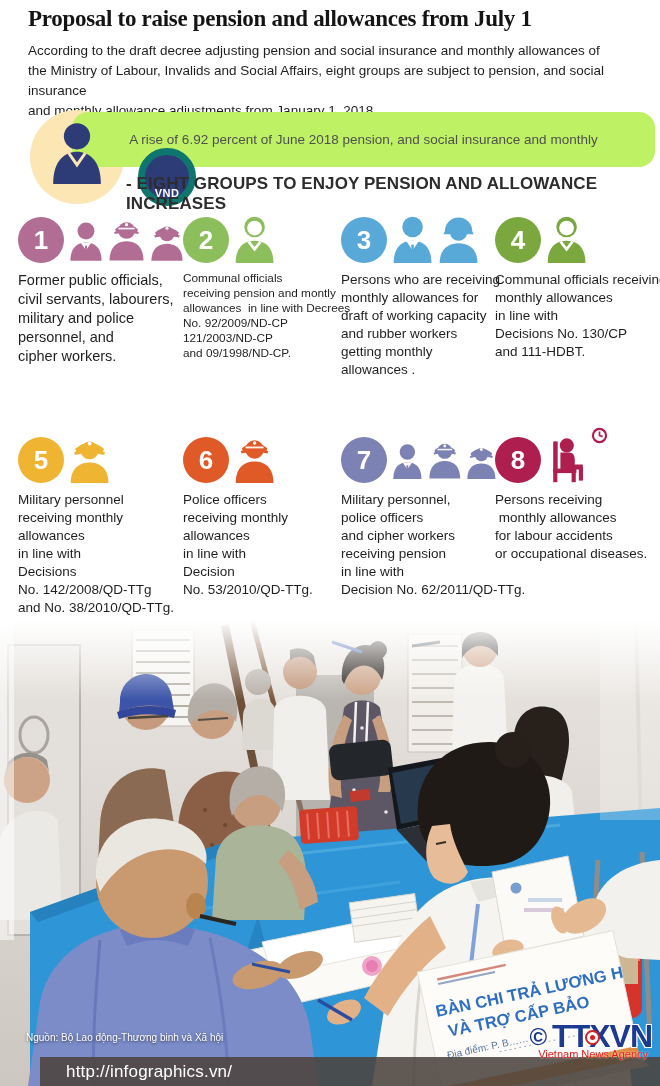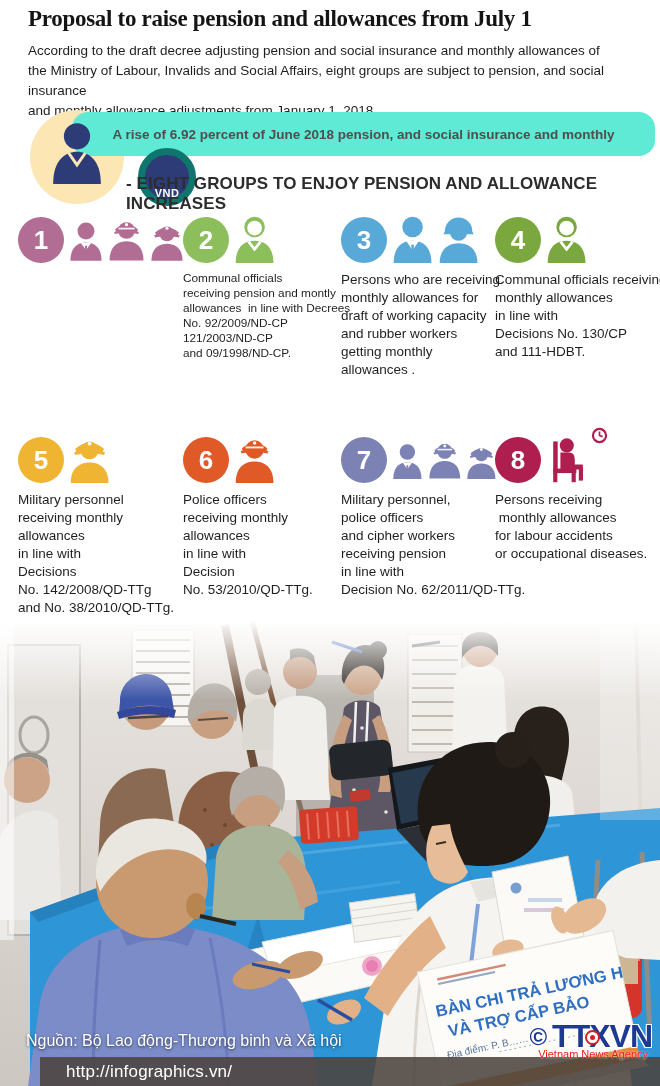--- a/index.html
+++ b/index.html
@@ -6,22 +6,22 @@
   body{width:660px;height:1086px;position:relative;overflow:hidden;background:#fff;
        font-family:"Liberation Sans","DejaVu Sans",sans-serif;-webkit-font-smoothing:antialiased;}
   .abs{position:absolute;}
 
   
   .title{left:28px;top:6px;font-size:23px;font-weight:bold;color:#141414;letter-spacing:-0.3px;font-family:Liberation Serif, serif;}
   .intro{left:28px;top:41px;width:622px;font-size:13.5px;line-height:20px;color:#1e1e1e;white-space:pre-line;}
 
   
   .banner-circle{left:30px;top:110px;width:94px;height:94px;border-radius:50%;background:#fbe6b4;}
-  .banner-strip{left:72px;top:112px;width:583px;height:44px;border-radius:16px;background:#5eead4;
-                display:flex;align-items:center;justify-content:center;font-size:13.5px;color:#4f4f4f;font-weight:bold;}
+  .banner-strip{left:72px;top:112px;width:583px;height:55px;border-radius:16px;background:#bef264;
+                display:flex;align-items:center;justify-content:center;font-size:13.5px;color:#4f4f4f;}
   .vnd-coin{left:138px;top:148px;width:44px;height:44px;border-radius:50%;background:#2d3c77;
             border:7px solid #0f766e;display:flex;align-items:flex-end;justify-content:center;
             color:#fff;font-size:11px;font-weight:bold;letter-spacing:.5px;}
   .banner-person{left:48px;top:122px;}
   .subtitle{left:126px;top:174px;font-size:17px;font-weight:bold;color:#2d2d2d;letter-spacing:.1px;}
 
   
   .group{position:absolute;}
   .icon-row{display:flex;align-items:flex-end;gap:5px;height:50px;}
   .num{width:46px;height:46px;border-radius:50%;background:currentColor;flex:0 0 auto;
@@ -31,21 +31,21 @@
   .pic.tall{height:48px;}
   .icon-stack{position:relative;display:flex;align-items:flex-end;}
   .clock{position:absolute;top:-8px;right:-14px;}
   .group-text{margin-top:8px;font-size:13.5px;line-height:18px;color:#1f1f1f;white-space:pre;}
   .g1 .group-text{font-size:14.5px;line-height:19px;}
   .g2 .group-text{font-size:11.8px;line-height:15px;}
 
   
   .photo{left:0;top:620px;width:660px;height:466px;}
   .photo svg.scene{position:absolute;left:0;top:0;}
-  .credit{position:absolute;left:26px;top:412px;color:#fff;font-size:16px;
+  .credit{position:absolute;left:26px;top:412px;color:#fff;font-size:10px;
           text-shadow:0 1px 3px rgba(0,0,0,.65);}
   .url-bar{position:absolute;left:0;top:437px;width:660px;height:29px;
            background:rgba(76,67,61,.88);color:#fff;font-size:17px;line-height:29px;margin-left:40px;}
   .url-bar span{padding-left:26px;letter-spacing:.2px;}
   .agency-logo{position:absolute;right:8px;top:398px;text-align:right;}
   .logo-row{display:flex;align-items:center;justify-content:flex-end;gap:5px;position:relative;}
   .logo-c{font-size:24px;font-weight:bold;color:#1d3a92;
           text-shadow:-1px -1px 0 #fff,1px -1px 0 #fff,-1px 1px 0 #fff,1px 1px 0 #fff;}
   .logo-text{font-size:32px;font-weight:800;color:#1d3a92;letter-spacing:-1px;
           text-shadow:-1px -1px 0 #fff,1px -1px 0 #fff,-1px 1px 0 #fff,1px 1px 0 #fff;}
@@ -98,20 +98,25 @@
         <path d="M4,9.4 Q12,7.2 20,9.4 L19.6,10.8 Q12,8.8 4.4,10.8 Z"></path>
       </svg>
     <svg class="pic" viewBox="0 0 24 28">
         <circle cx="12" cy="9" r="5.2"></circle>
         <path d="M1,28 C1,19 6.5,16 12,16 C17.5,16 23,19 23,28 Z"></path>
         <path d="M3.6,8 Q12,1 20.4,8 L19.6,10.2 Q12,7.8 4.4,10.2 Z"></path>
         <circle cx="12" cy="5" r="1.1" fill="#fff"></circle>
         <path d="M3,10 Q12,7.6 21,10 L20.5,11.6 Q12,9.4 3.5,11.6 Z"></path>
       </svg>
   </div>
+  <div class="group-text">Former public officials,
+civil servants, labourers,
+military and police
+personnel, and
+cipher workers.</div>
 </div>
 
 <div class="group g2" style="left: 183px; top: 213px; width: 158px; color: rgb(140, 191, 91);">
   <div class="icon-row">
     <div class="num">
         <span>2</span>
       </div>
     <svg class="pic tall" viewBox="0 0 24 28">
         <circle cx="12" cy="7" r="6"></circle>
         <path d="M1,28 C1,18 6.5,15 12,15 C17.5,15 23,18 23,28 Z"></path>

